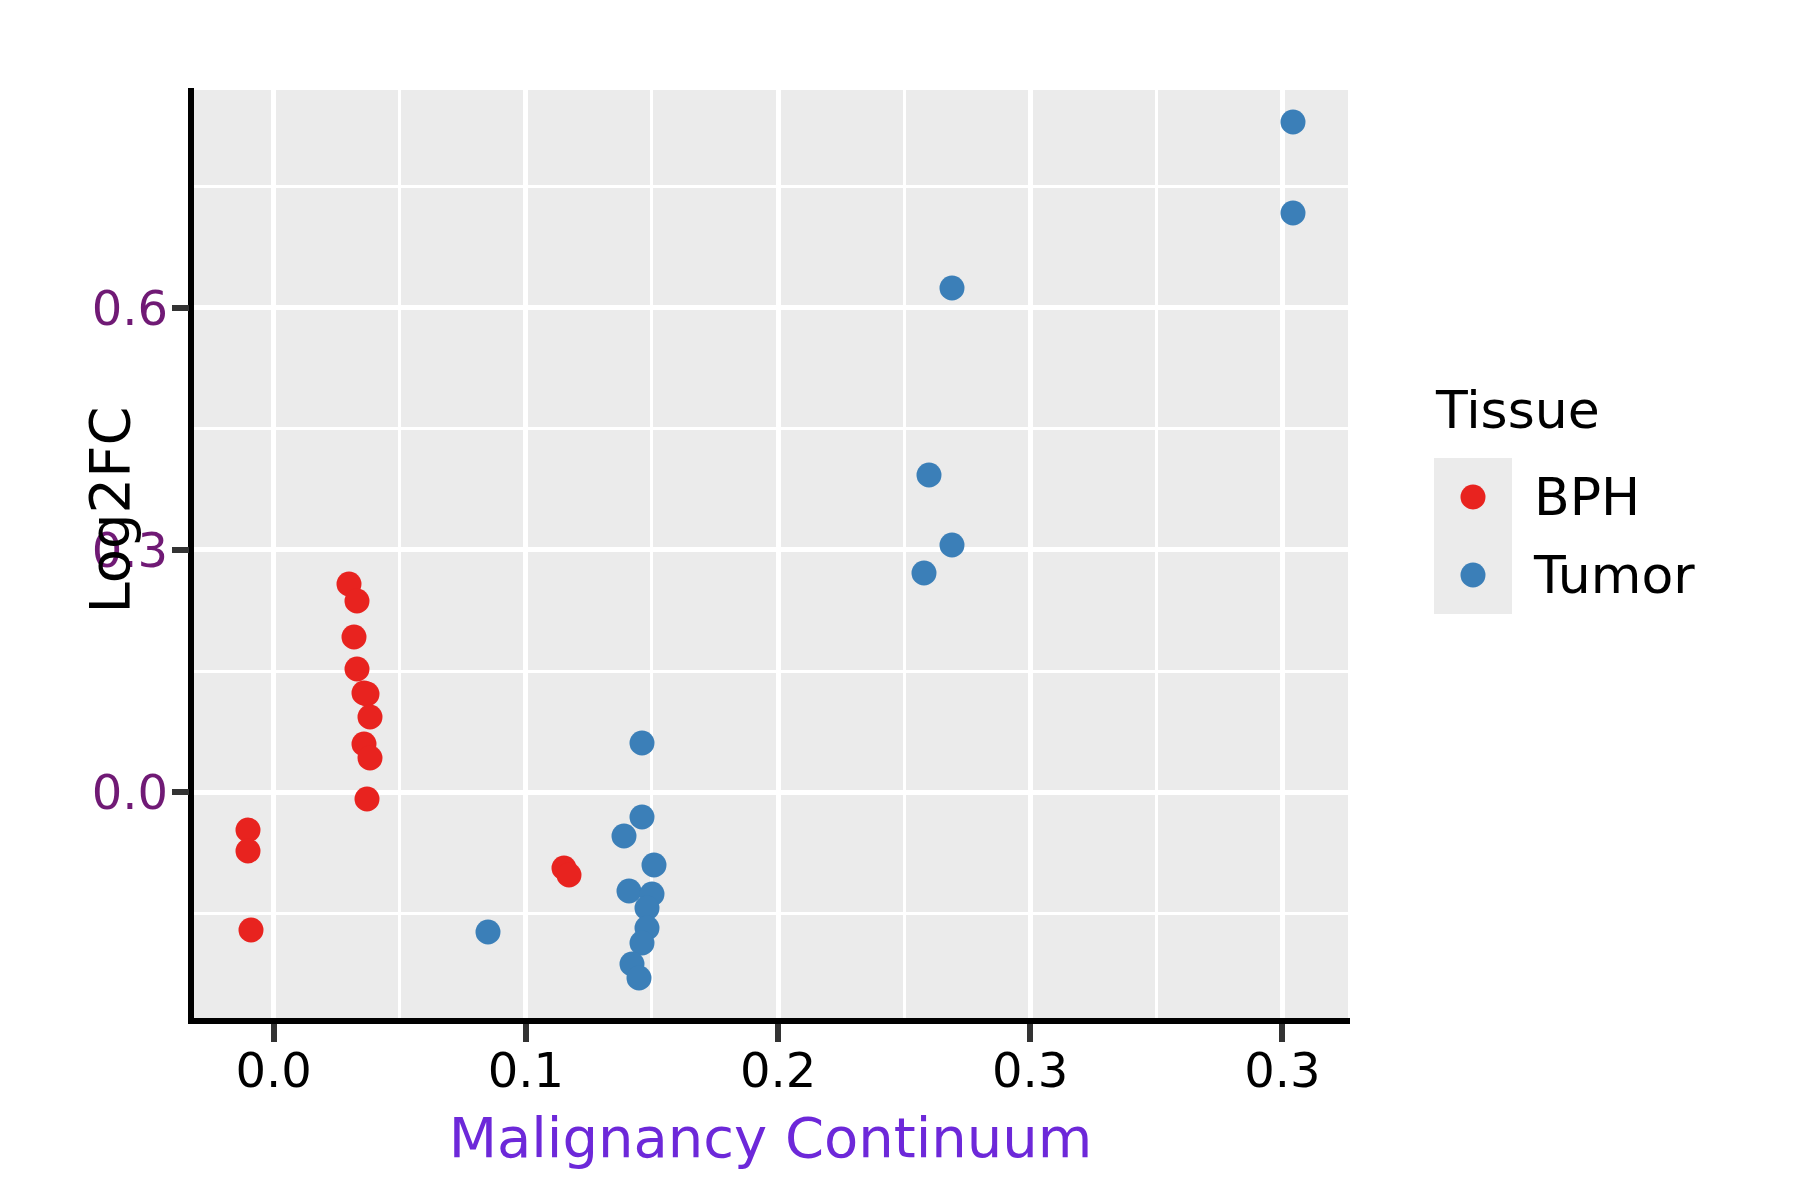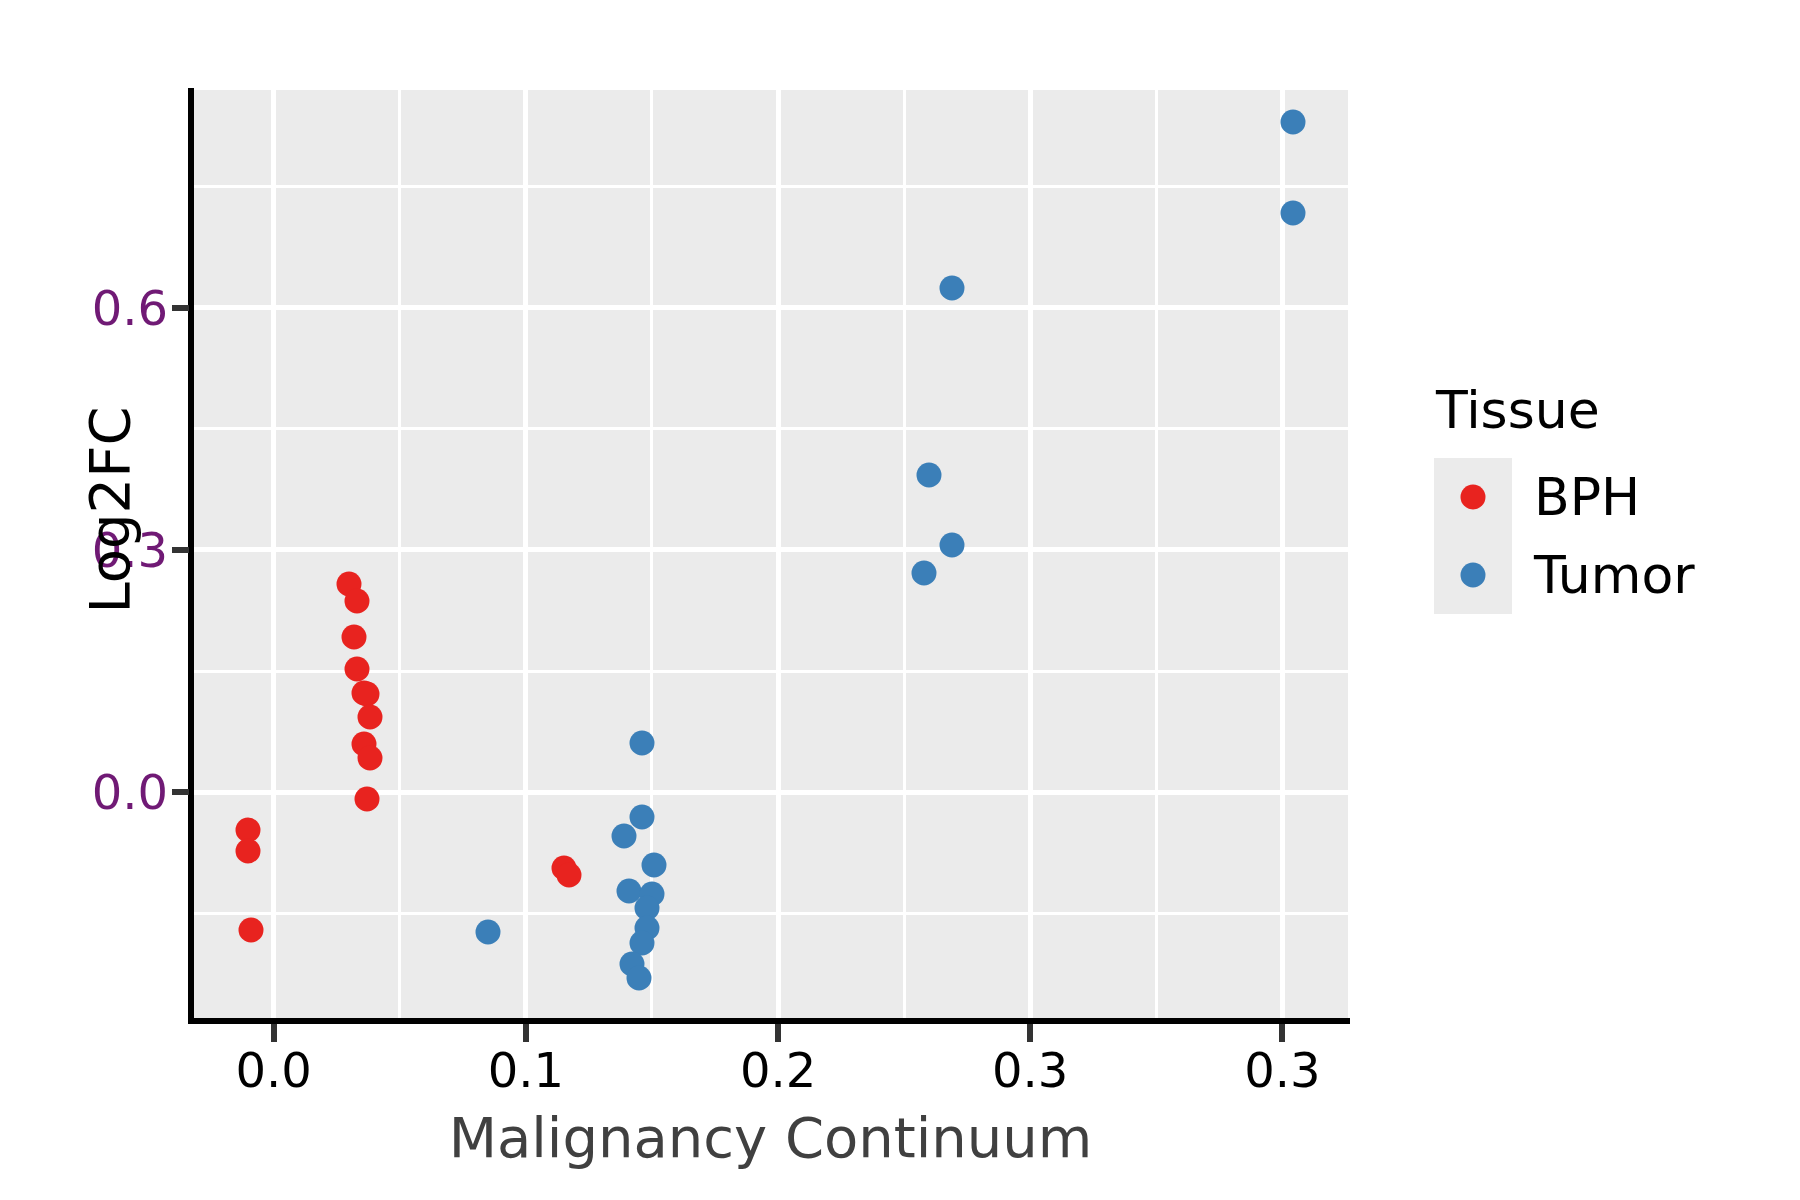--- a/index.html
+++ b/index.html
@@ -131,21 +131,21 @@
   }
   #x-axis-title {
     position: absolute;
     left: 193px;
     top: 1108px;
     width: 1155px;
     text-align: center;
     font-size: 56px;
     line-height: 60px;
     white-space: nowrap;
-    color: #404040;
+    color: #6d28d9;
   }
 
   
   #legend {
     position: absolute;
     left: 1392px;
     top: 380px;
     width: 380px;
     margin-left: 42px;
   }

